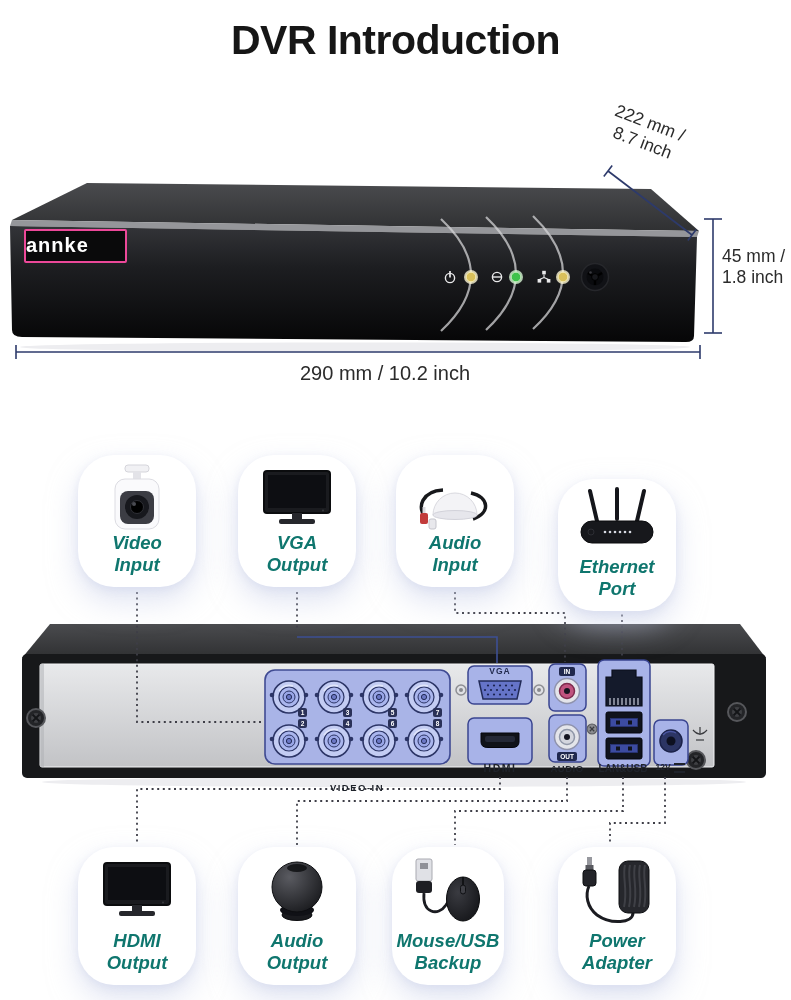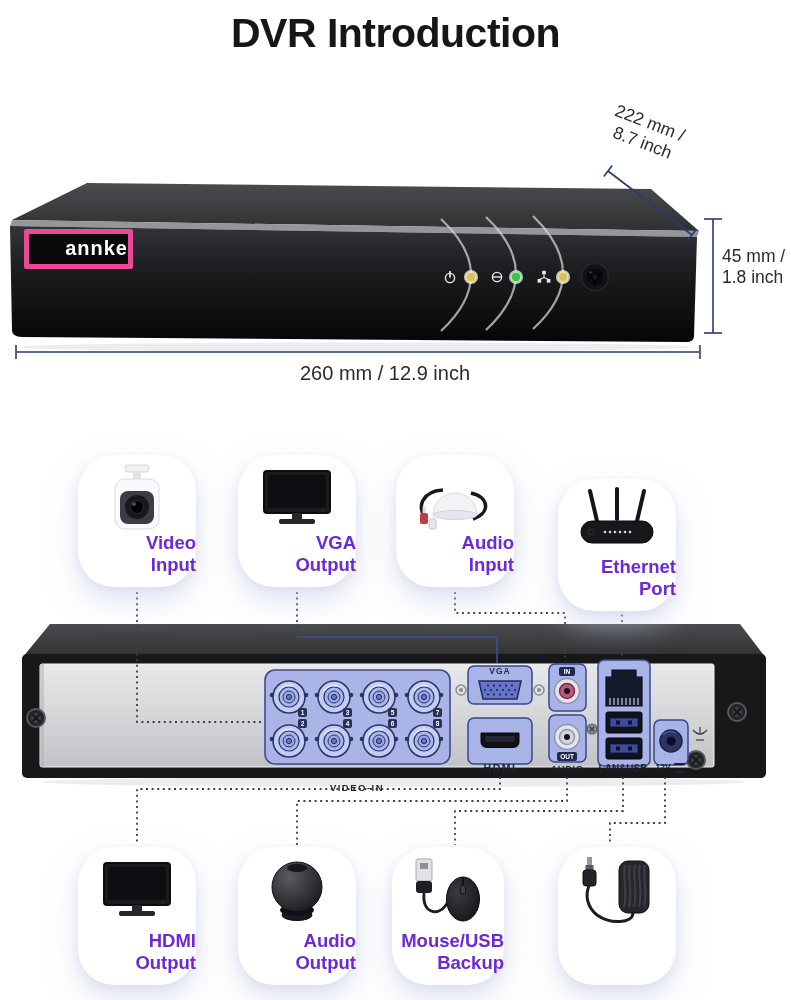--- a/index.html
+++ b/index.html
@@ -1,34 +1,34 @@
 <!DOCTYPE html>
 <html><head>
 <meta charset="utf-8">
 <style>
   html,body{margin:0;padding:0;background:#fff;}
   .page{position:relative;width:791px;height:1000px;background:#ffffff;overflow:hidden;
         font-family:"Liberation Sans",sans-serif;}
-  .title{position:absolute;top:2px;left:0;right:0;margin:8px;text-align:center;
+  .title{position:absolute;top:2px;left:0;right:0;margin:15px;text-align:center;
          font-size:41px;font-weight:bold;color:#161616;letter-spacing:-0.5px;}
   .scene{position:absolute;left:0;top:0;}
   .ov{position:absolute;}
   .dim-text{color:#2b2b2b;font-size:17.5px;line-height:1.22;white-space:pre-line;}
   .dim-depth{left:586px;top:112px;width:120px;text-align:center;transform:rotate(21deg);}
   .dim-height{left:722px;top:246px;width:74px;text-align:left;}
   .dim-width{left:185px;top:361px;width:400px;text-align:center;font-size:20px;}
-  .logo{left:24px;top:229px;width:99px;height:30px;background:#0a0a0b;border:5px solid #ec4899;
+  .logo{left:24px;top:229px;width:99px;height:30px;background:#0a0a0b;border:2px solid #ec4899;
         border-radius:2px;color:#fff;font-size:20px;font-weight:bold;letter-spacing:1px;
-        text-align:right;line-height:29px;}
+        text-align:left;line-height:29px;}
   .card{position:absolute;width:118px;height:132px;background:#fff;border-radius:36px;
         box-shadow:0 14px 30px rgba(199,205,232,.55),0 3px 8px rgba(199,205,232,.38);}
   .card .icon-wrap{position:absolute;top:8px;left:0;right:0;height:72px;
         display:flex;align-items:center;justify-content:center;}
-  .card-label{position:absolute;left:0;right:0;bottom:11px;text-align:right;font-weight:bold;
-        font-size:18.5px;line-height:1.18;color:#6d28d9;white-space:pre-line;}
+  .card-label{position:absolute;left:0;right:0;bottom:11px;text-align:center;font-weight:bold;
+        font-size:18.5px;line-height:1.18;color:#0f766e;white-space:pre-line;font-style:italic;}
   .portlbl{position:absolute;font-weight:bold;color:#1f232b;text-align:center;}
   .lbl-vga{left:470px;top:666px;width:60px;font-size:8.5px;color:#232c50;letter-spacing:1px;}
   .lbl-hdmi{left:470px;top:762px;width:60px;font-size:10.5px;letter-spacing:1.5px;}
   .lbl-in{left:559px;top:667px;width:16px;height:9px;background:#20284e;color:#fff;
           font-size:6.5px;line-height:9px;border-radius:2px;}
   .lbl-out{left:557px;top:752px;width:20px;height:9px;background:#20284e;color:#fff;
           font-size:6.5px;line-height:9px;border-radius:2px;}
   .lbl-audio{left:540px;top:763px;width:54px;font-size:9.5px;letter-spacing:.5px;}
   .lbl-lanusb{left:594px;top:763px;width:58px;font-size:10px;}
   .lbl-videoin{left:307px;top:782px;width:100px;font-size:9.5px;letter-spacing:1.5px;}
@@ -269,21 +269,21 @@
       <path d="M623,777 V811 H455 V845"></path>
       <path d="M665,777 V823 H610 V845"></path>
     </g>
     <path d="M297,637 H497 V663" fill="none" stroke="#3d4f94" stroke-width="1.6"></path>
   </svg>
 
   <div class="ov dim-text dim-depth">222 mm /
 8.7 inch</div>
   <div class="ov dim-text dim-height">45 mm /
 1.8 inch</div>
-  <div class="ov dim-text dim-width">260 mm / 12.9 inch</div>
+  <div class="ov dim-text dim-width">290 mm / 10.2 inch</div>
   <div class="ov logo">annke</div>
 
   <div class="portlbl lbl-vga">VGA</div>
   <div class="portlbl lbl-hdmi">HDMI</div>
   <div class="portlbl lbl-in">IN</div>
   <div class="portlbl lbl-out">OUT</div>
   <div class="portlbl lbl-audio">AUDIO</div>
   <div class="portlbl lbl-lanusb">LAN&amp;USB</div>
   <div class="portlbl lbl-videoin">VIDEO-IN</div>
   <div class="portlbl lbl-12v"><span>12V</span><span class="dc-sym"></span></div>
@@ -430,15 +430,17 @@
         <rect x="44" y="6" width="30" height="52" rx="9" fill="#26272c" stroke="#0d0e11"></rect>
         <g stroke="#3f4046" stroke-width="2" fill="none">
           <path d="M50,10 C47,22 53,34 49,52"></path>
           <path d="M55,10 C52,22 58,34 54,52"></path>
           <path d="M60,10 C57,22 63,34 59,52"></path>
           <path d="M65,10 C62,22 68,34 64,52"></path>
           <path d="M70,10 C67,22 73,34 69,52"></path>
         </g>
       </svg>
     </div>
+    <div class="card-label">Power
+Adapter</div>
   </div>
 
 </div>
 
 </body></html>

